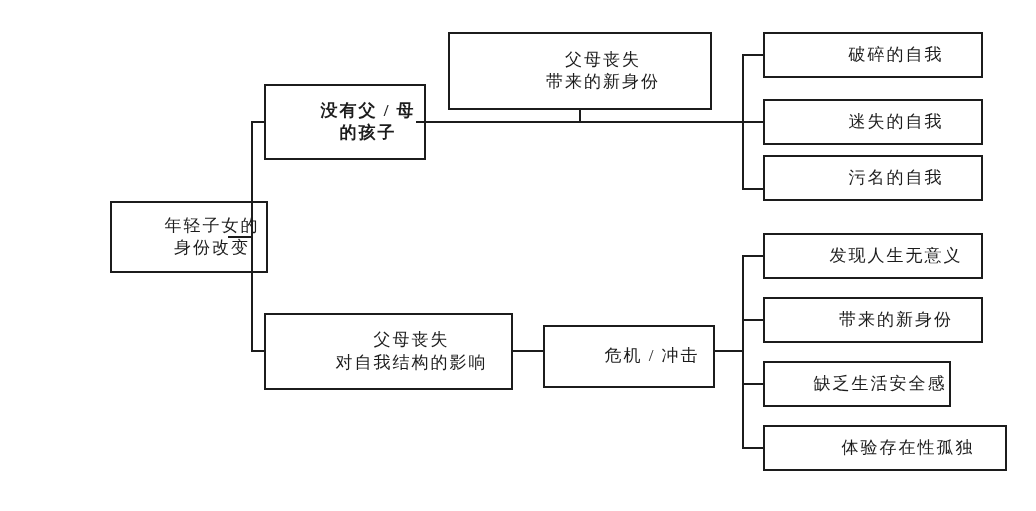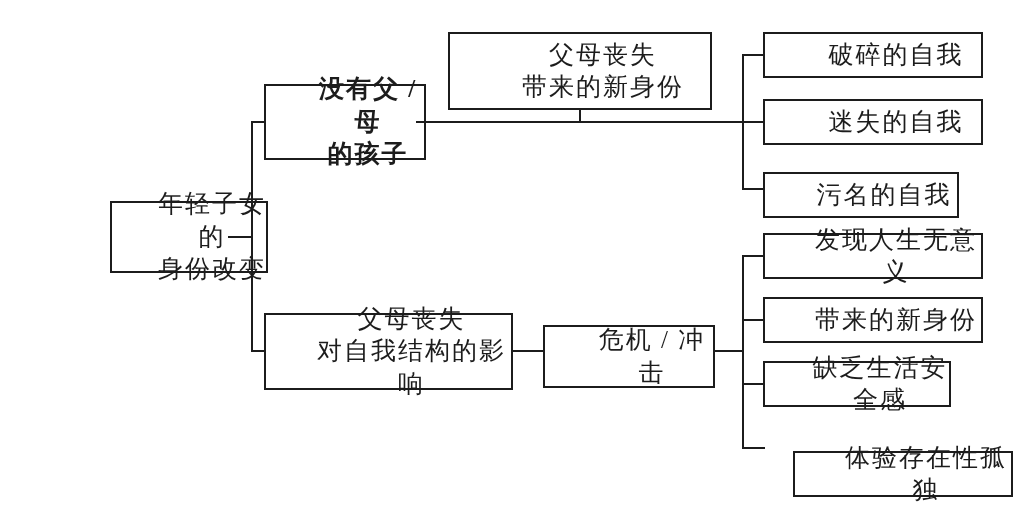--- a/index.html
+++ b/index.html
@@ -24,21 +24,21 @@
     position: absolute;
     box-sizing: border-box;
     border: 2px solid var(--line);
     background: var(--bg);
     color: var(--text);
     display: flex;
     align-items: center;
     justify-content: center;
     text-align: center;
     white-space: pre-line;
-    font-size: 25px;
+    font-size: 17px;
     line-height: 1.3;
     letter-spacing: 2px;
     padding-left: 46px;
   }
   .hline {
     position: absolute;
     height: 2px;
     background: var(--line);
   }
   .vline {
@@ -58,34 +58,34 @@
   <div class="box" style="left:264px; top:84px; width:162px; height:76px;font-weight:bold;">没有父 / 母
 的孩子</div>
 
   <div class="box" style="left:448px; top:32px; width:264px; height:78px;">父母丧失
 带来的新身份</div>
 
   <div class="box" style="left:763px; top:32px; width:220px; height:46px;">破碎的自我</div>
 
   <div class="box" style="left:763px; top:99px; width:220px; height:46px;">迷失的自我</div>
 
-  <div class="box" style="left:763px; top:172px; width:196px; height:46px;">污名的自我</div>
+  <div class="box" style="left:763px; top:155px; width:220px; height:46px;">污名的自我</div>
 
   <div class="box" style="left:264px; top:313px; width:249px; height:77px;">父母丧失
 对自我结构的影响</div>
 
   <div class="box" style="left:543px; top:325px; width:172px; height:63px;">危机 / 冲击</div>
 
   <div class="box" style="left:763px; top:233px; width:220px; height:46px;">发现人生无意义</div>
 
   <div class="box" style="left:763px; top:297px; width:220px; height:46px;">带来的新身份</div>
 
   <div class="box" style="left:763px; top:361px; width:188px; height:46px;">缺乏生活安全感</div>
 
-  <div class="box" style="left:793px; top:425px; width:220px; height:46px;margin-top:26px;">体验存在性孤独</div>
+  <div class="box" style="left:763px; top:425px; width:244px; height:46px;">体验存在性孤独</div>
 
   <div class="hline" style="left:228px; top:236px; width:25px;"></div>
 
   <div class="vline" style="left:251px; top:121px; height:231px;"></div>
 
   <div class="hline" style="left:251px; top:121px; width:15px;"></div>
 
   <div class="hline" style="left:416px; top:121px; width:347px;"></div>
 
   <div class="vline" style="left:579px; top:108px; height:15px;"></div>

